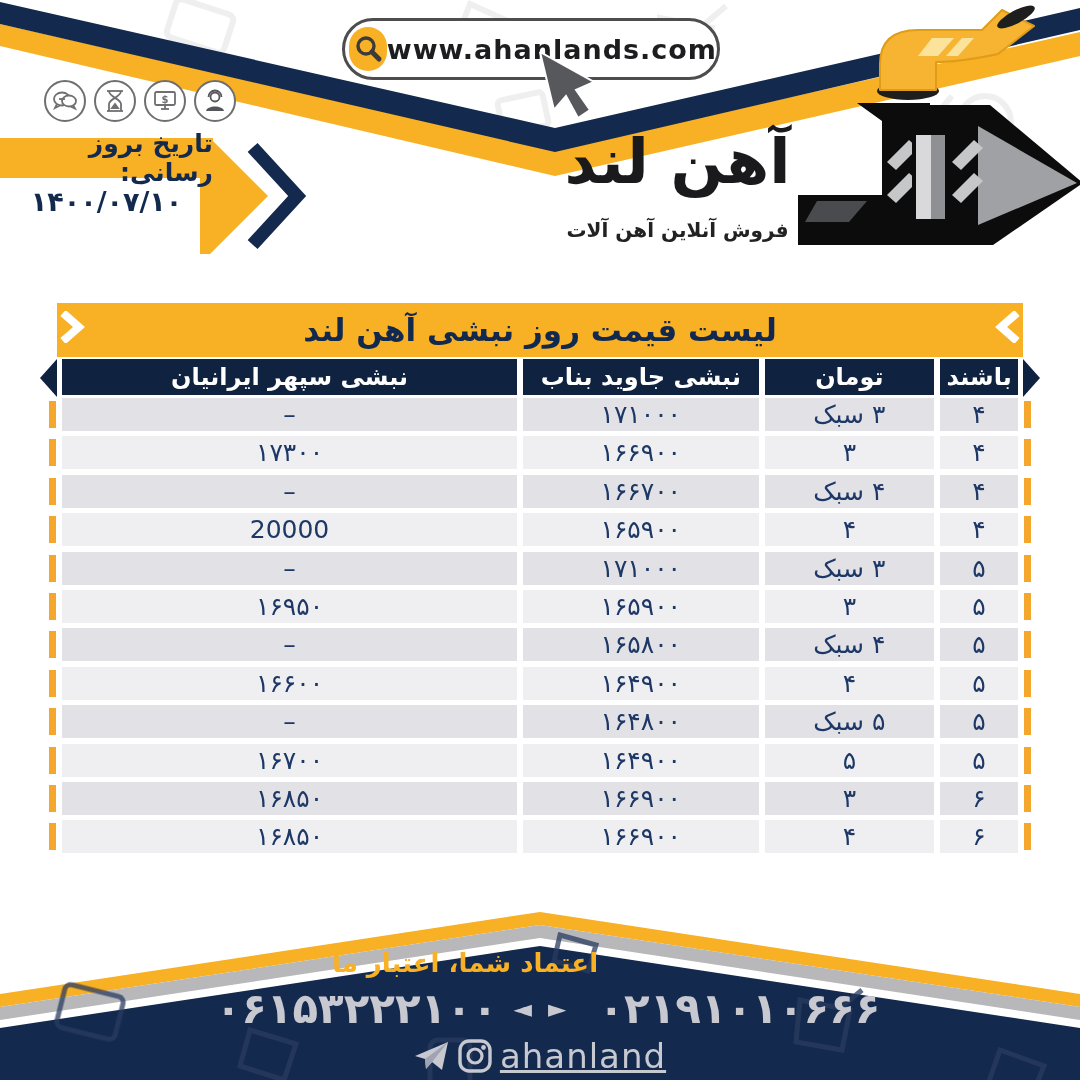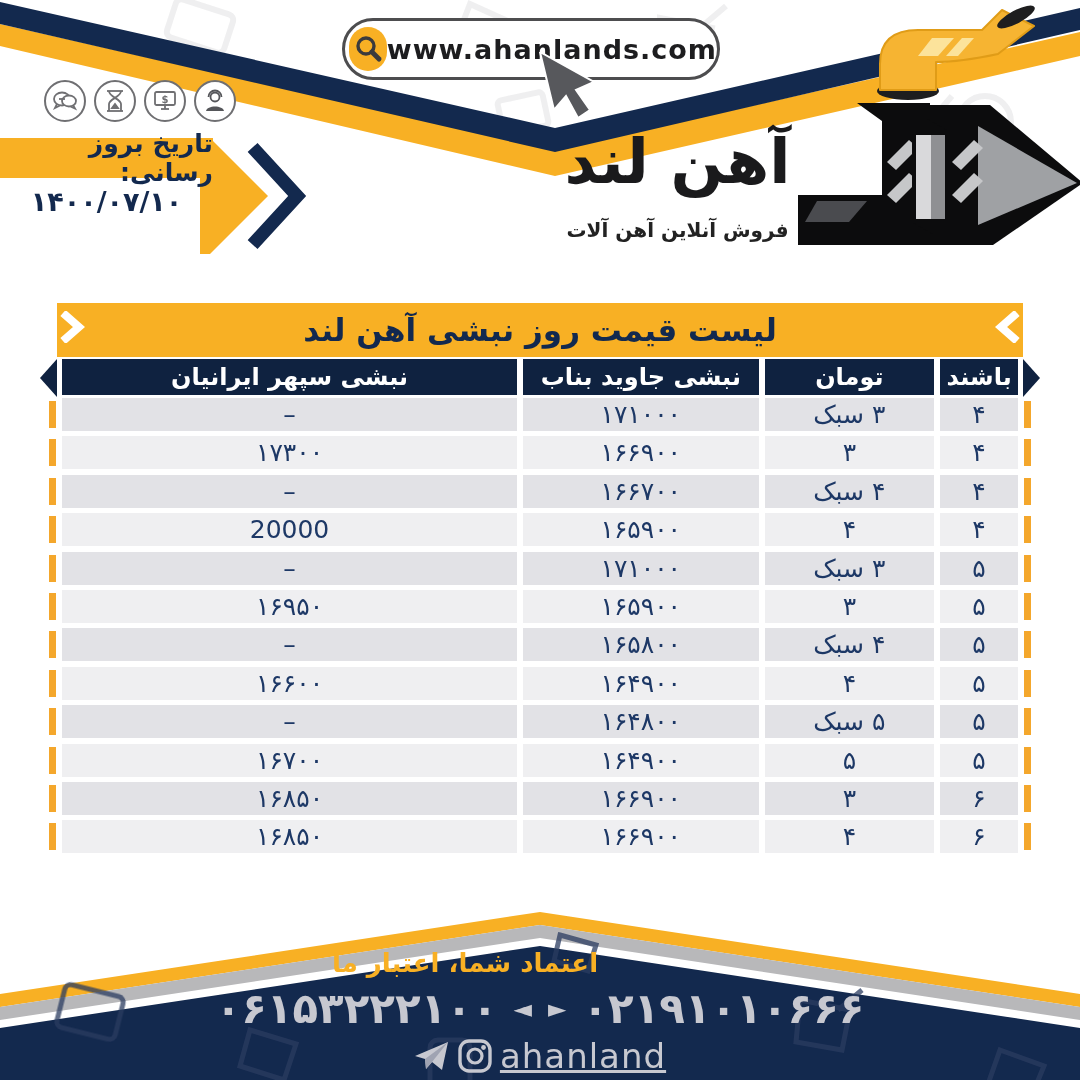--- a/index.html
+++ b/index.html
@@ -58,21 +58,21 @@
   .tick-l{left:-13px;} .tick-r{right:-13px;}
 
   
   .note{right:68px;top:868px;z-index:4;font-weight:bold;font-size:25px;color:#13294e;}
 
   
   .slogan{left:0;top:948px;width:930px;text-align:center;z-index:6;
           font-weight:bold;font-size:26px;color:#f8b024;}
   .phones{left:0;top:984px;width:1080px;z-index:6;display:flex;align-items:center;
           justify-content:center;gap:16px;direction:ltr;}
-  .phone{font-weight:bold;font-size:42px;color:#c7c8d0;letter-spacing:2px;}
+  .phone{font-weight:bold;font-size:42px;color:#c7c8d0;letter-spacing:2px;margin-left:16px;}
   .ph-arrow{font-size:24px;color:#c7c8d0;}
   .social{left:0;top:1036px;width:1080px;z-index:6;display:flex;align-items:center;
           justify-content:center;gap:8px;direction:ltr;}
   .handle{font-size:34px;color:#c7c8d0;letter-spacing:1px;text-decoration:underline;}
 </style>
 </head>
 <body>
 
 <div id="canvas">
 

